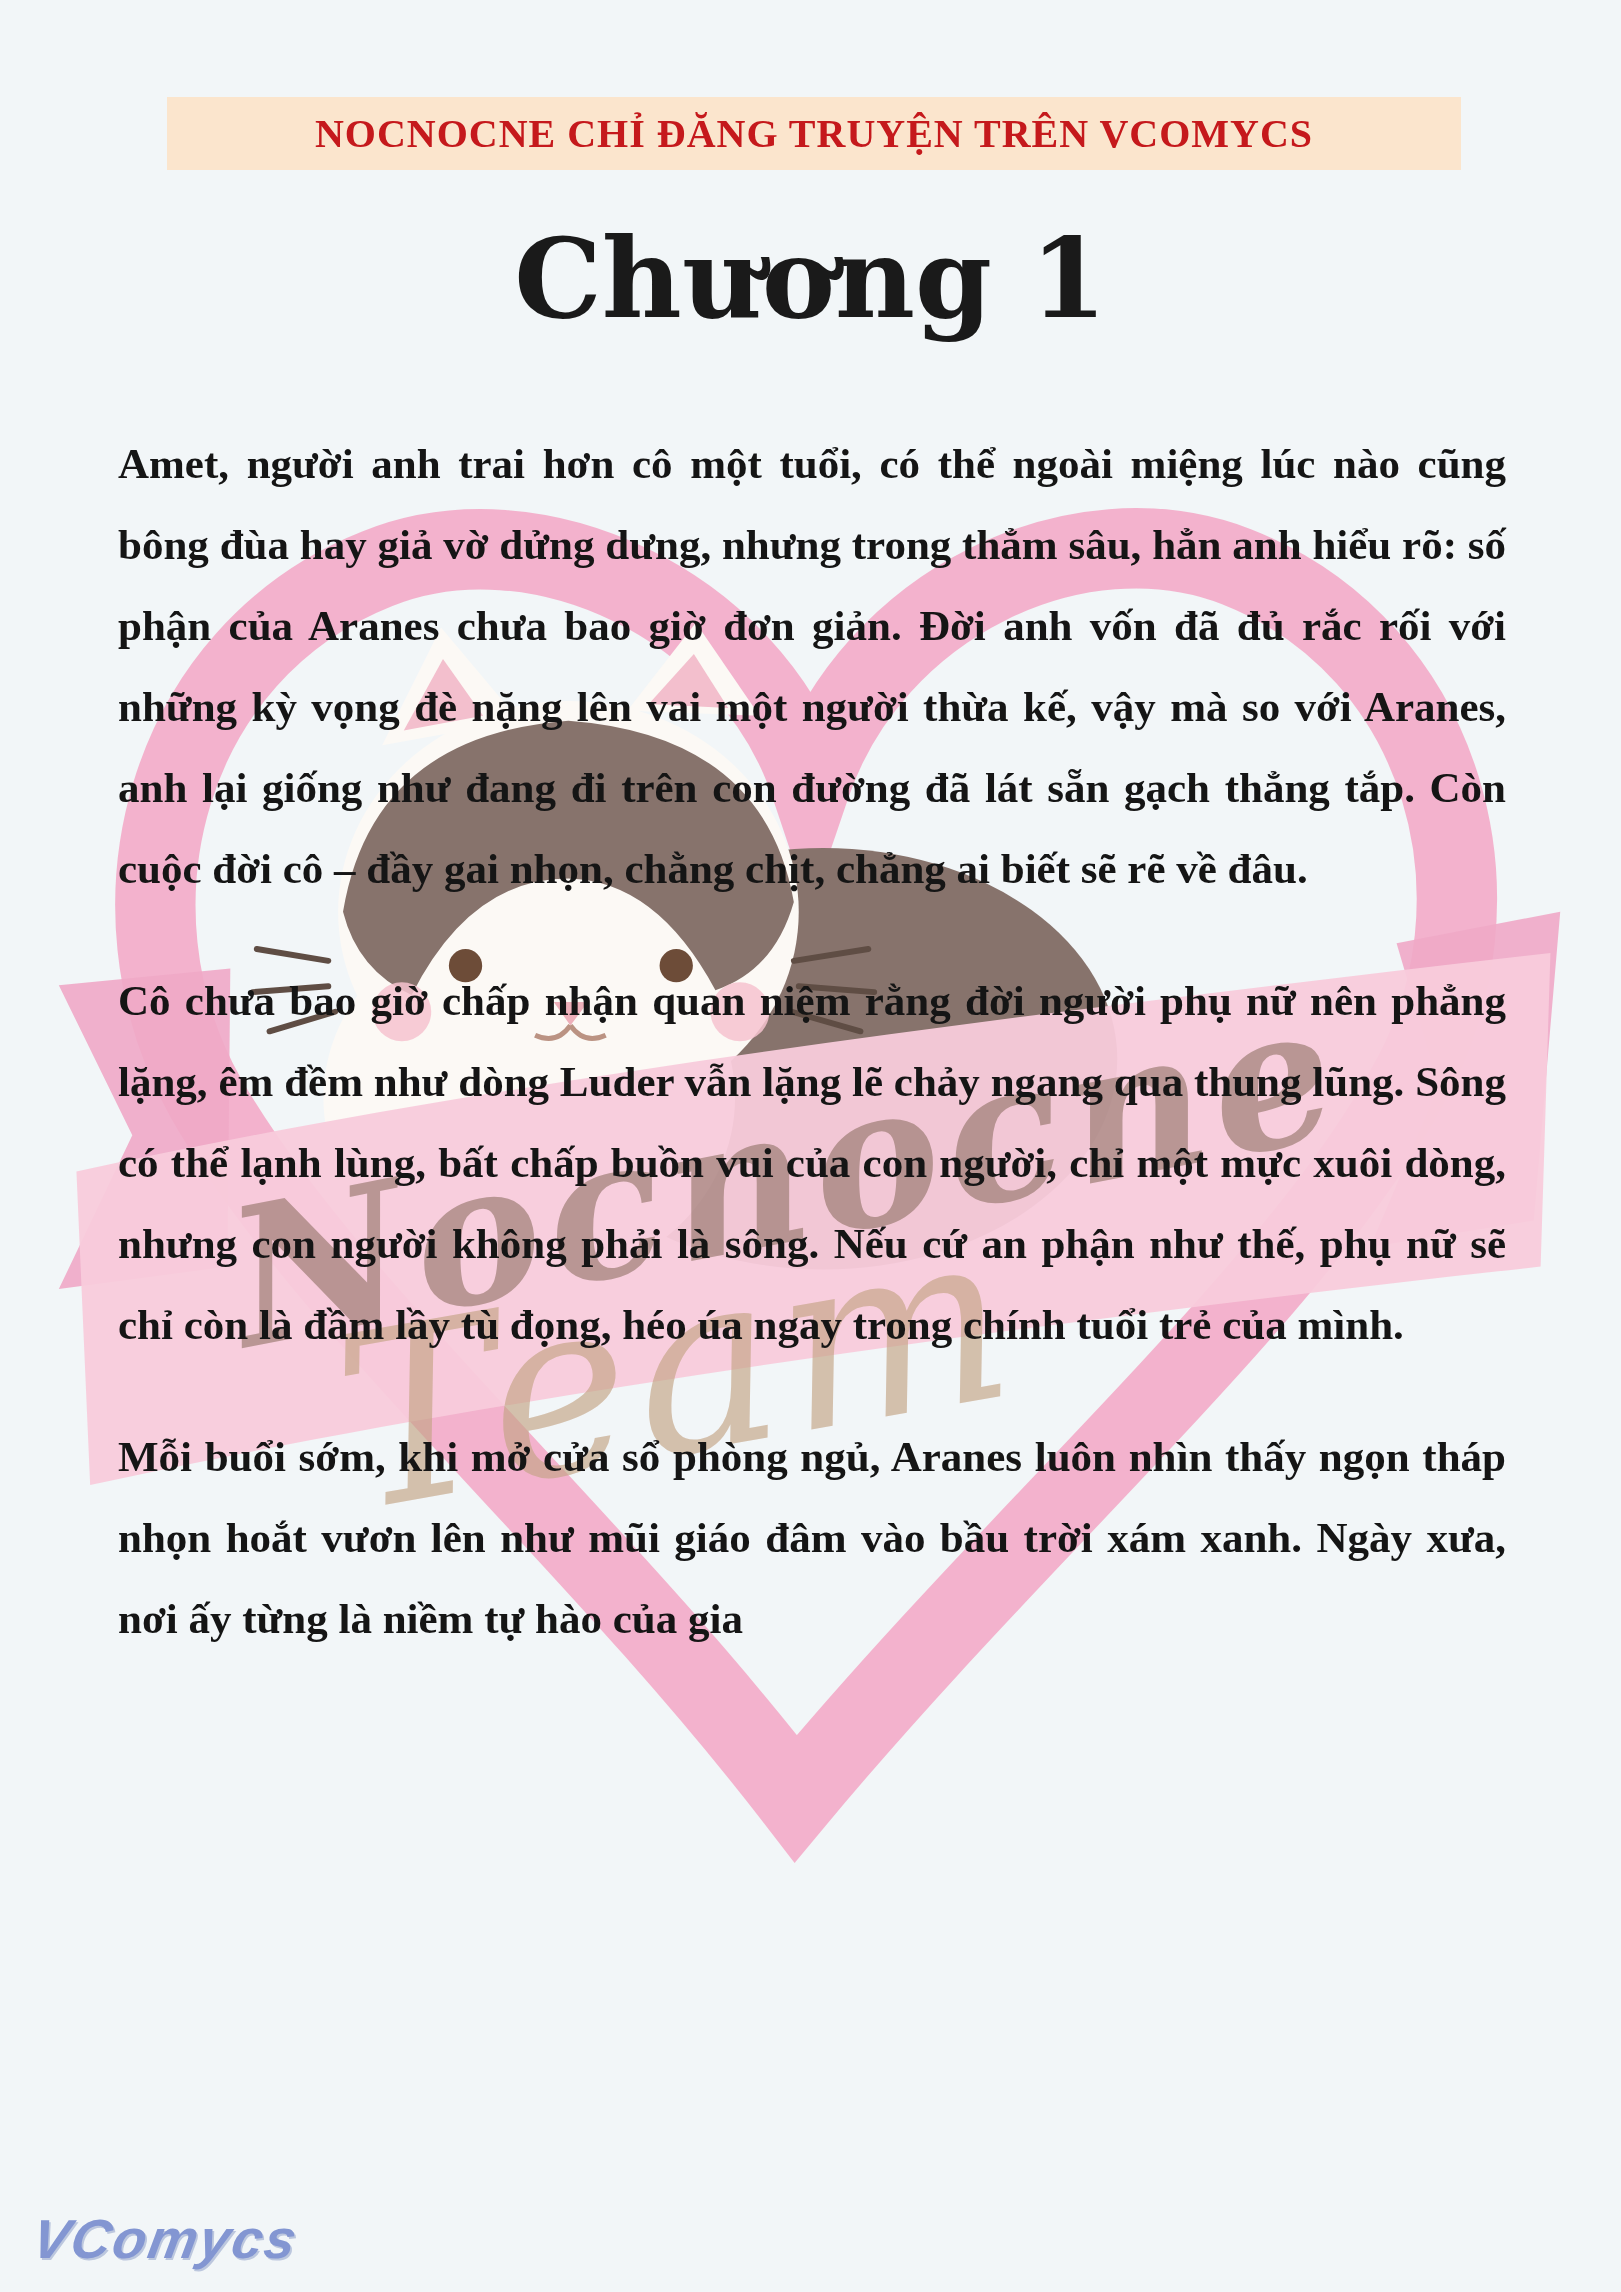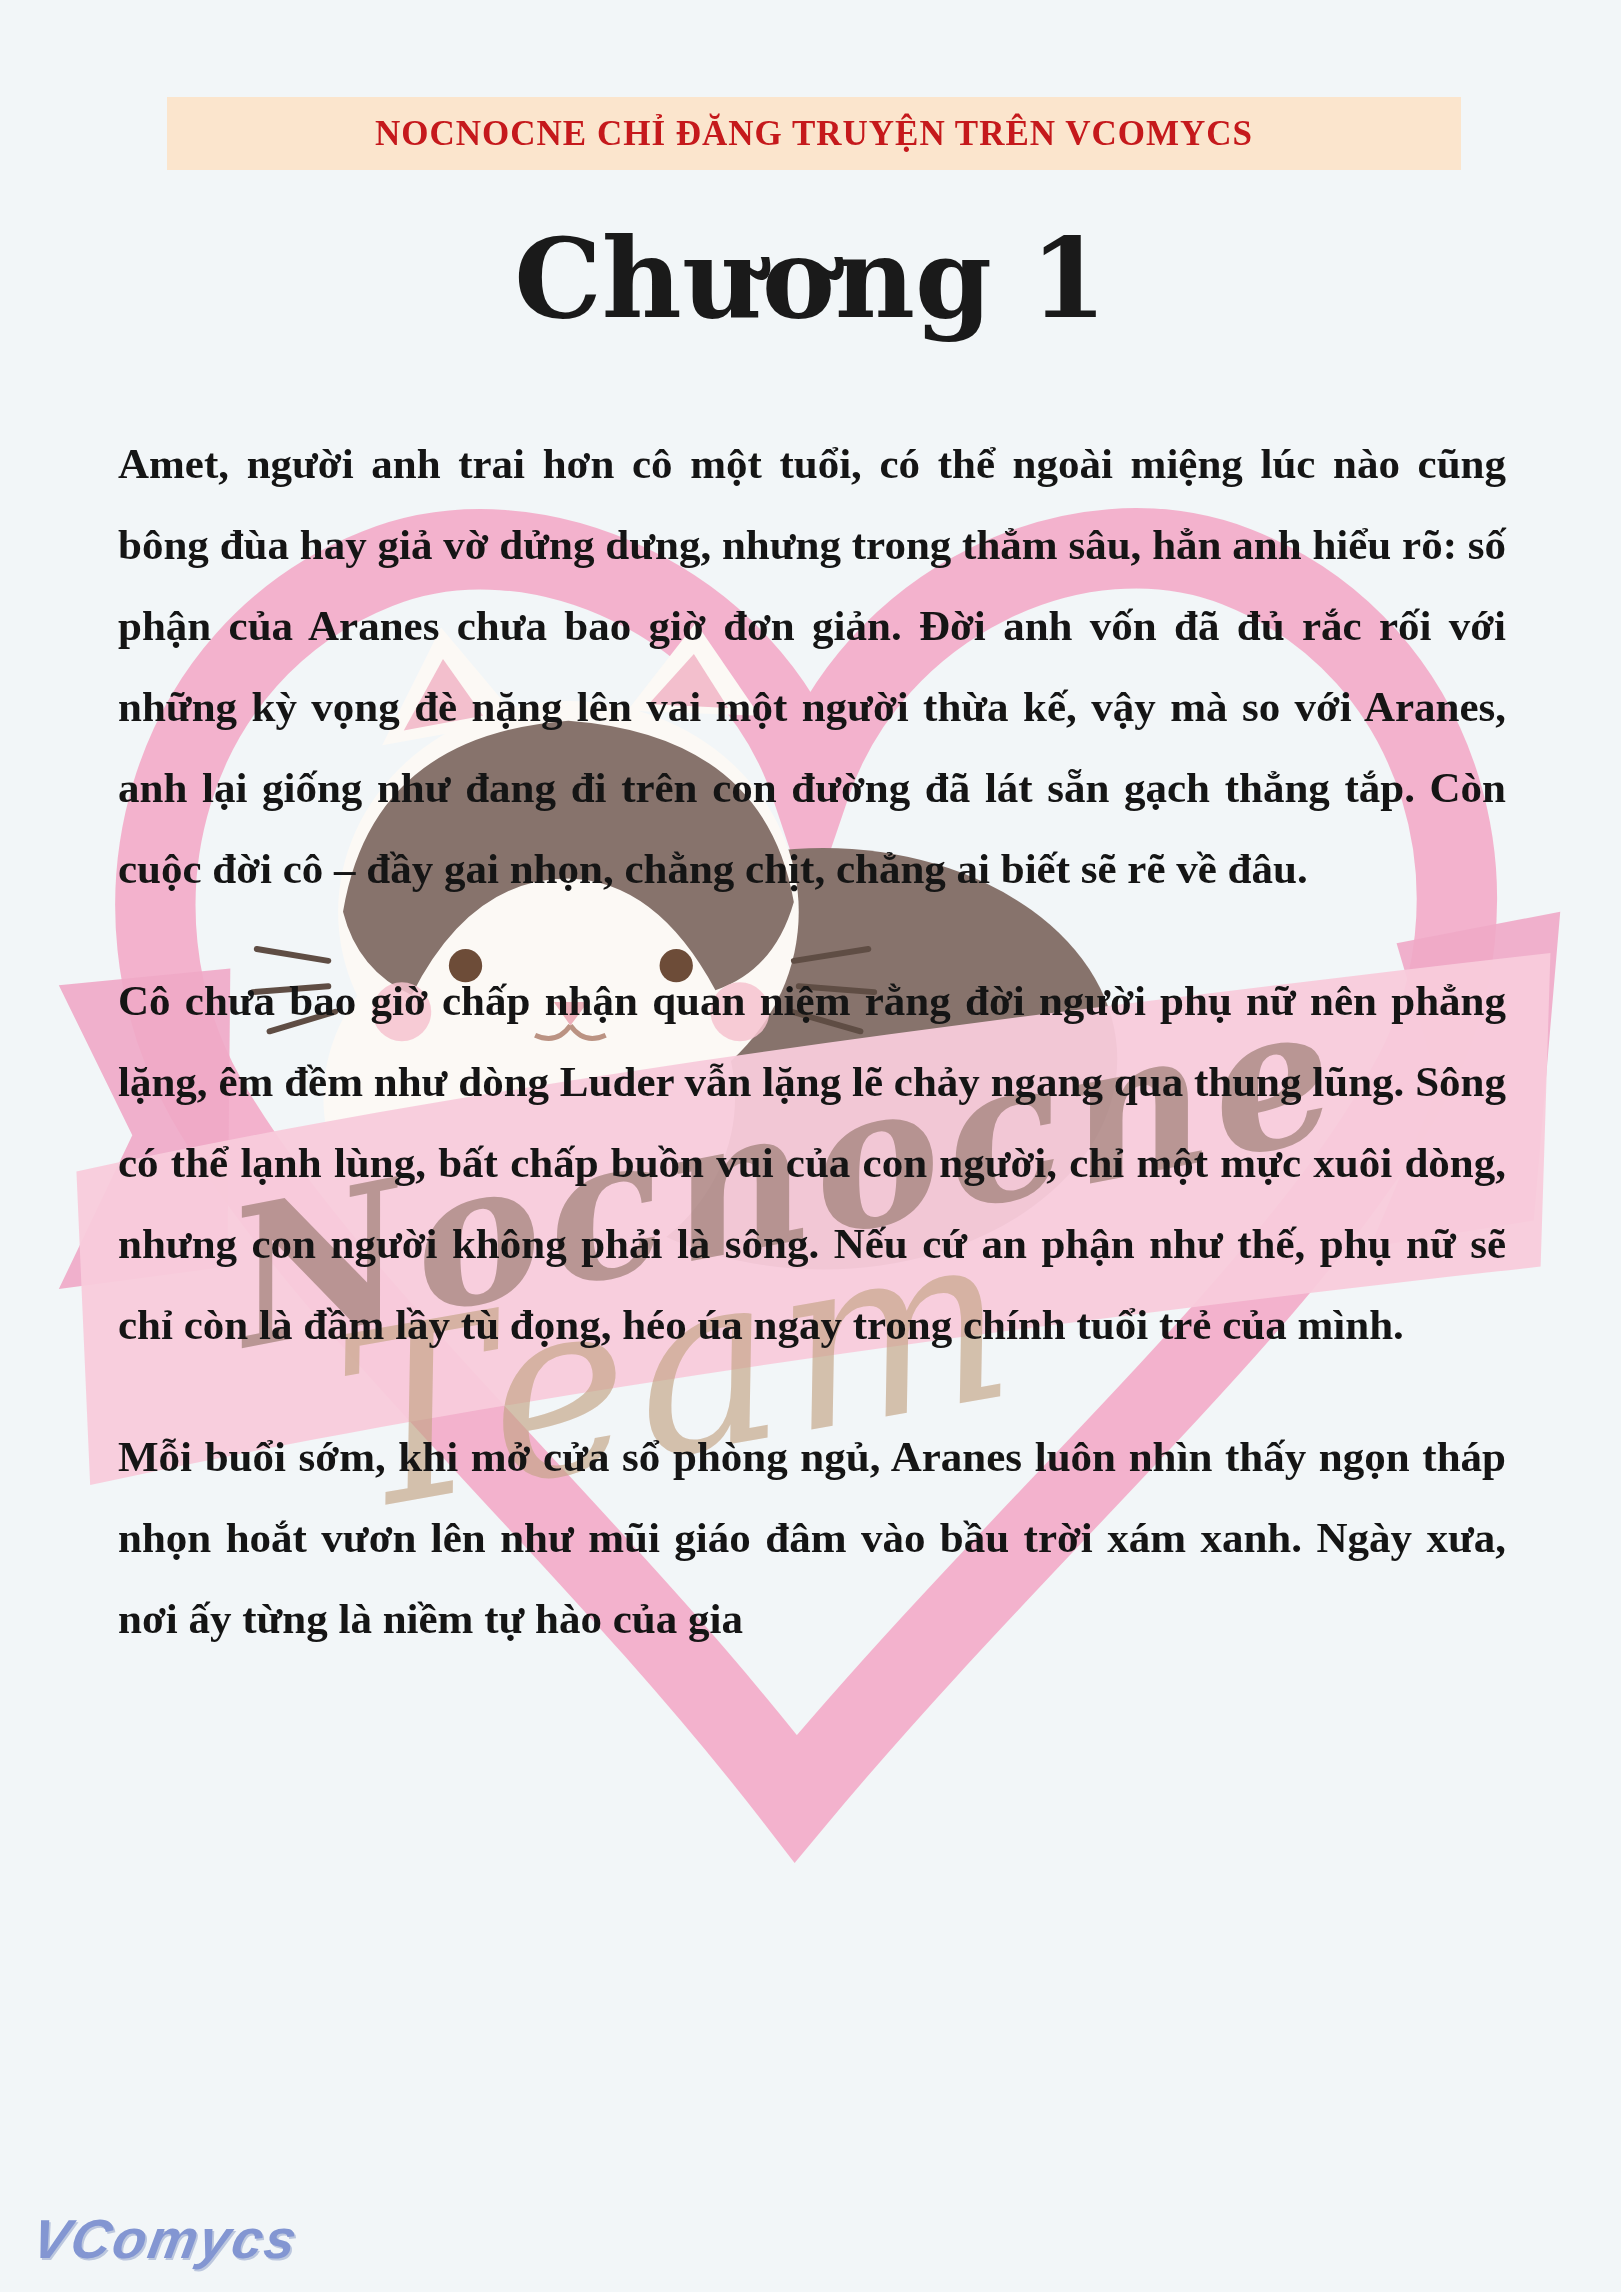--- a/index.html
+++ b/index.html
@@ -23,21 +23,21 @@
     fill:#c4a485;opacity:0.65;
   }
   .header-bar{
     position:absolute;left:167px;top:97px;width:1294px;height:73px;
     background:#fbe5cd;
     display:flex;align-items:center;justify-content:center;
     z-index:2;
   }
   .header-bar span{
     font-family:"Liberation Serif","DejaVu Serif",serif;
-    font-weight:bold;font-size:35px;letter-spacing:1px;
+    font-weight:bold;font-size:40px;letter-spacing:1px;
     color:#c5191c;white-space:nowrap;
   }
   .chapter-title{
     position:absolute;left:0;top:214px;width:100%;
     text-align:center;
     font-family:"DejaVu Serif","Liberation Serif",serif;
     font-weight:bold;
     font-size:110px;color:#1a1a1a;
     z-index:2;
   }

